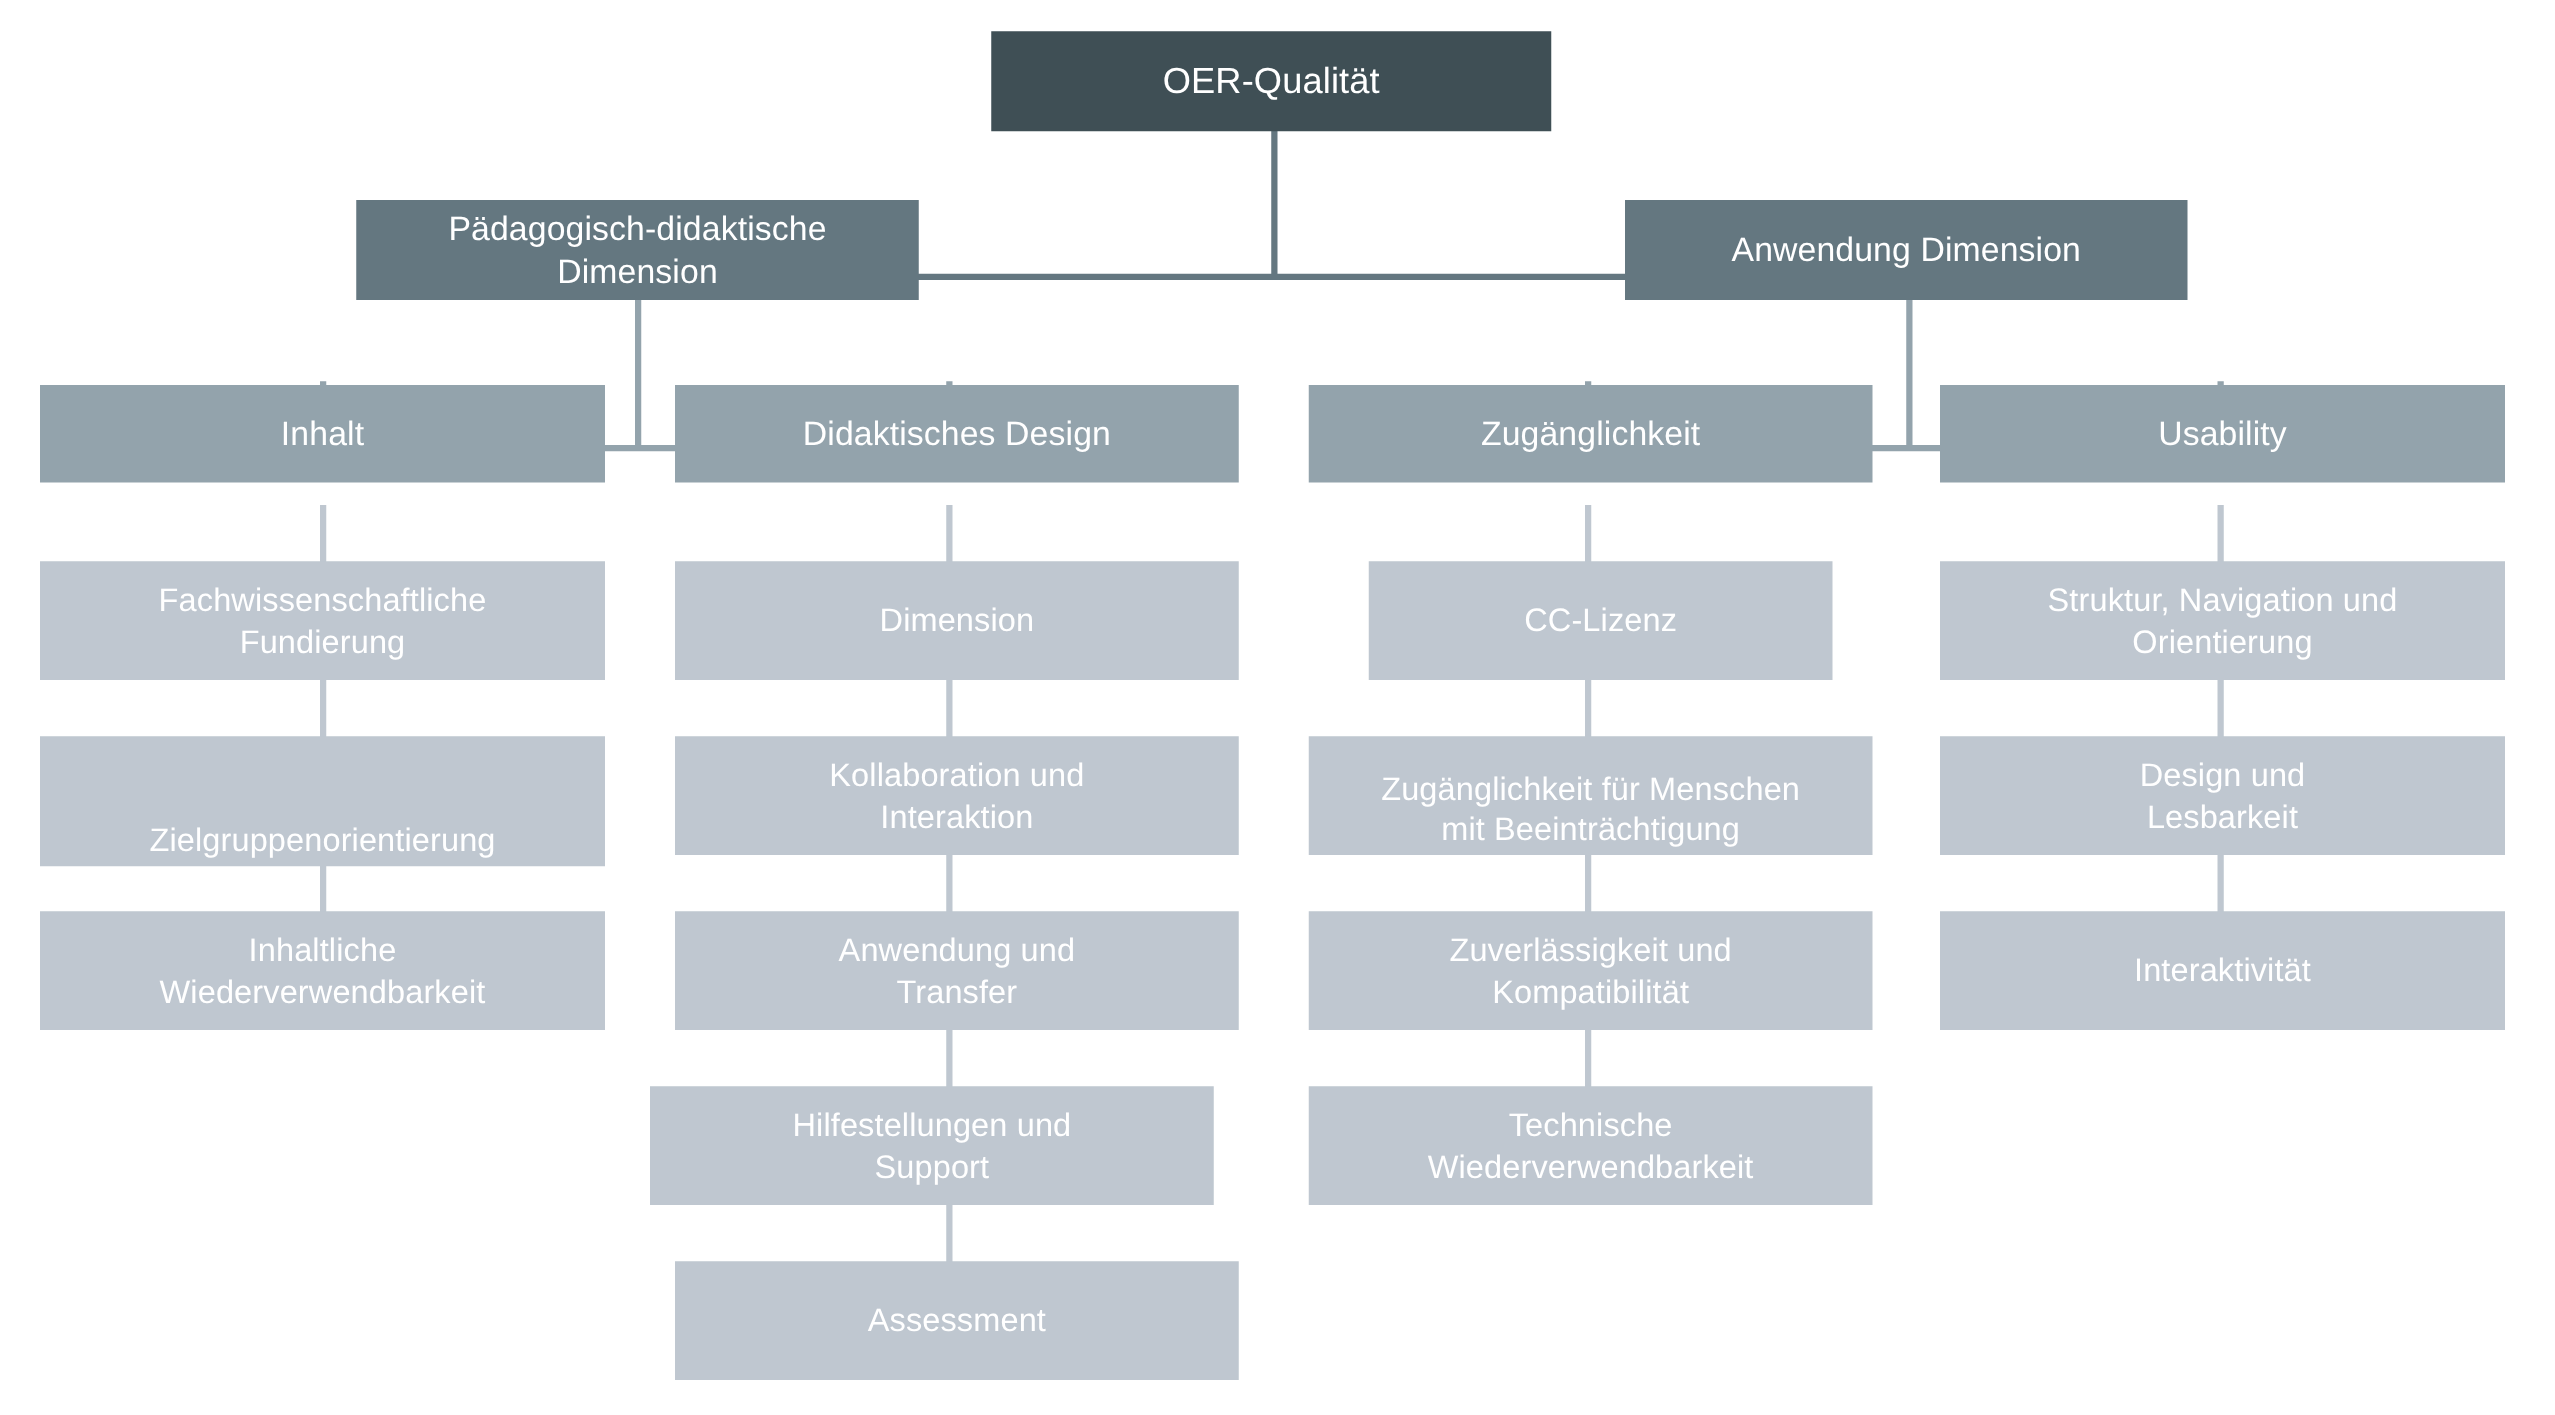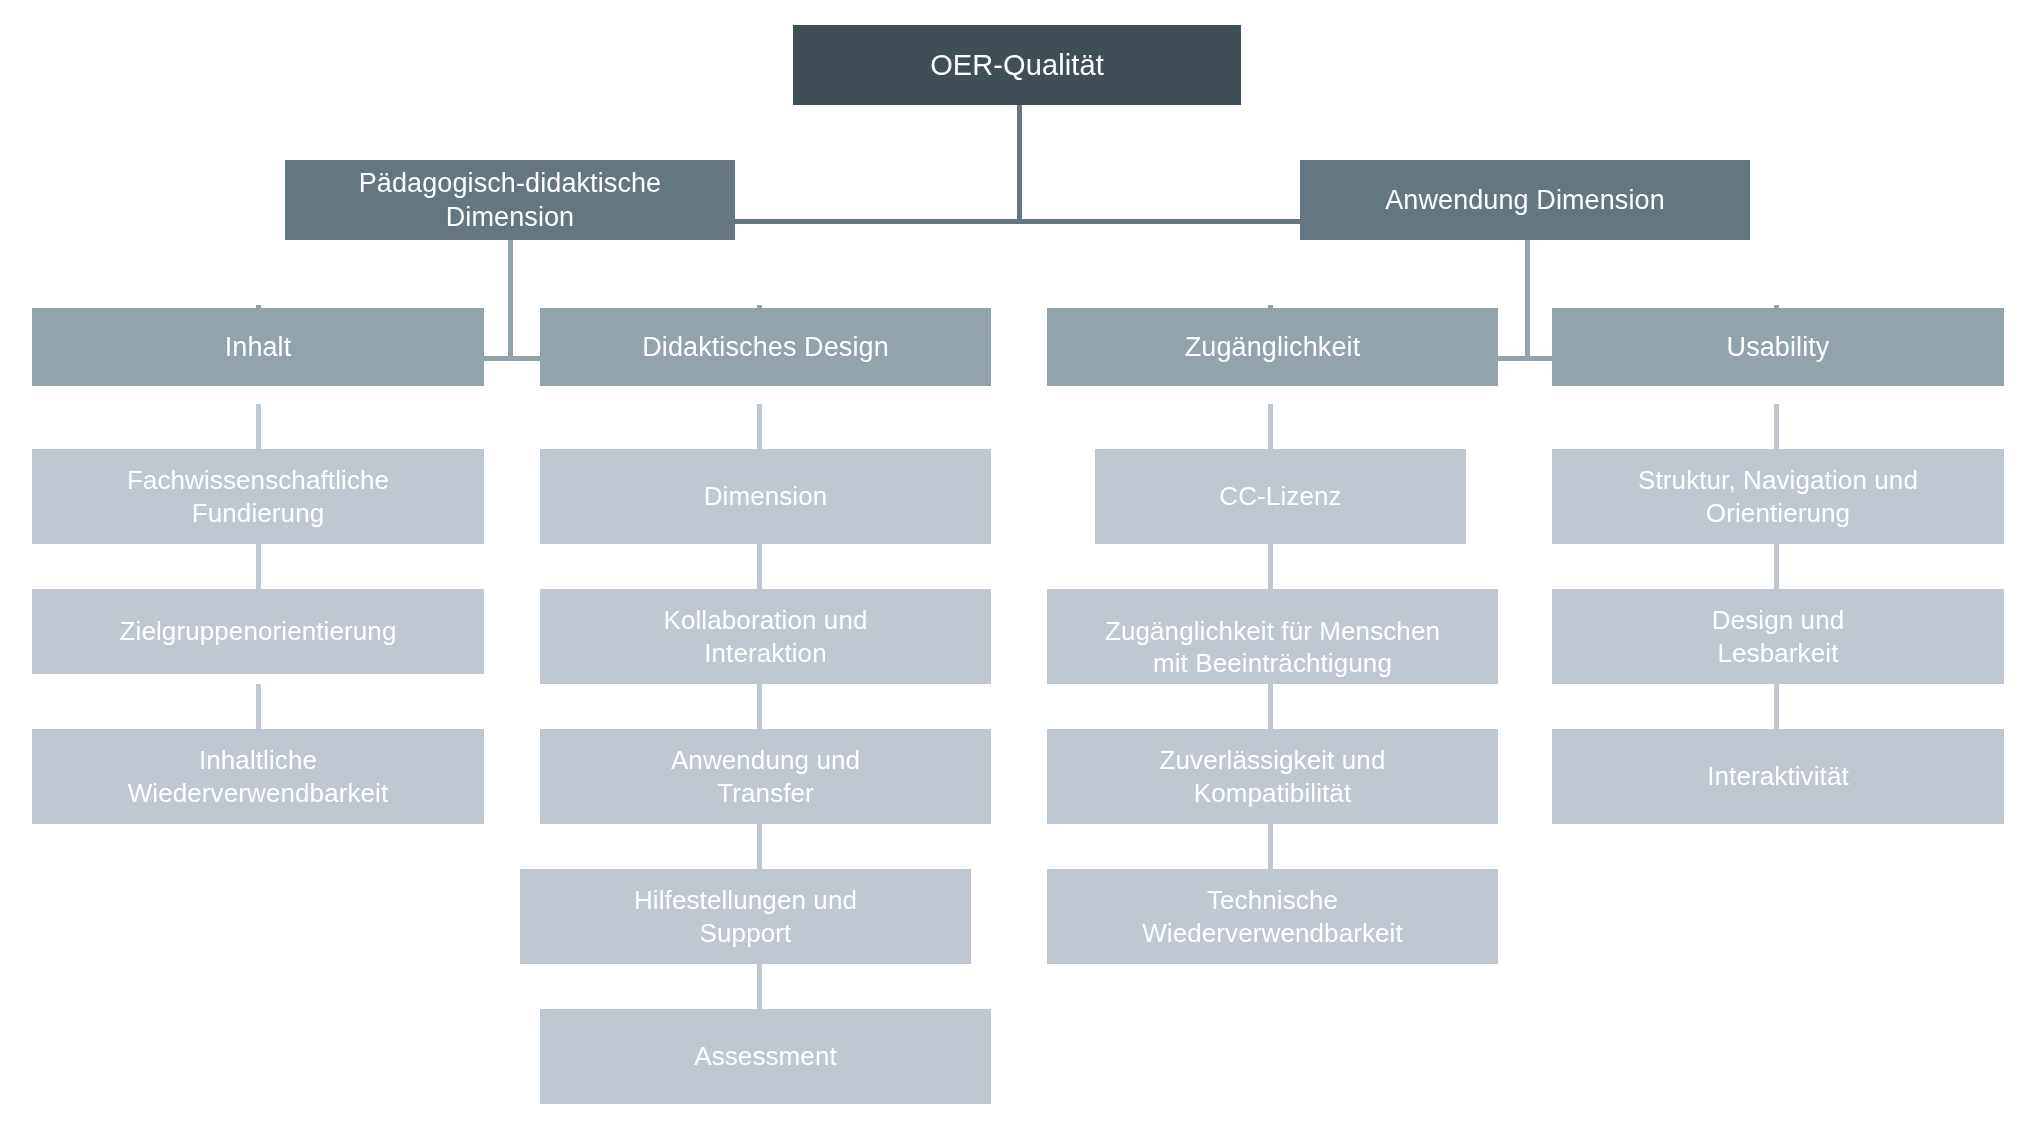--- a/index.html
+++ b/index.html
@@ -121,21 +121,21 @@
   <div class="node level-2" style="left:1552px; top:308px; width:452px; height:78px;">
     <span>Usability</span>
   </div>
 
   <div class="node level-3" style="left:32px; top:449px; width:452px; height:95px;">
     <div>
       <span>Fachwissenschaftliche</span>
       <span>Fundierung</span>
     </div>
   </div>
-  <div class="node level-3" style="left:32px; top:589px; width:452px; height:85px;">
+  <div class="node level-3" style="left:32px; top:589px; width:452px; height:104px;align-items:flex-end;">
     <div>
       <span>Zielgruppenorientierung</span>
     </div>
   </div>
   <div class="node level-3" style="left:32px; top:729px; width:452px; height:95px;">
     <div>
       <span>Inhaltliche</span>
       <span>Wiederverwendbarkeit</span>
     </div>
   </div>

